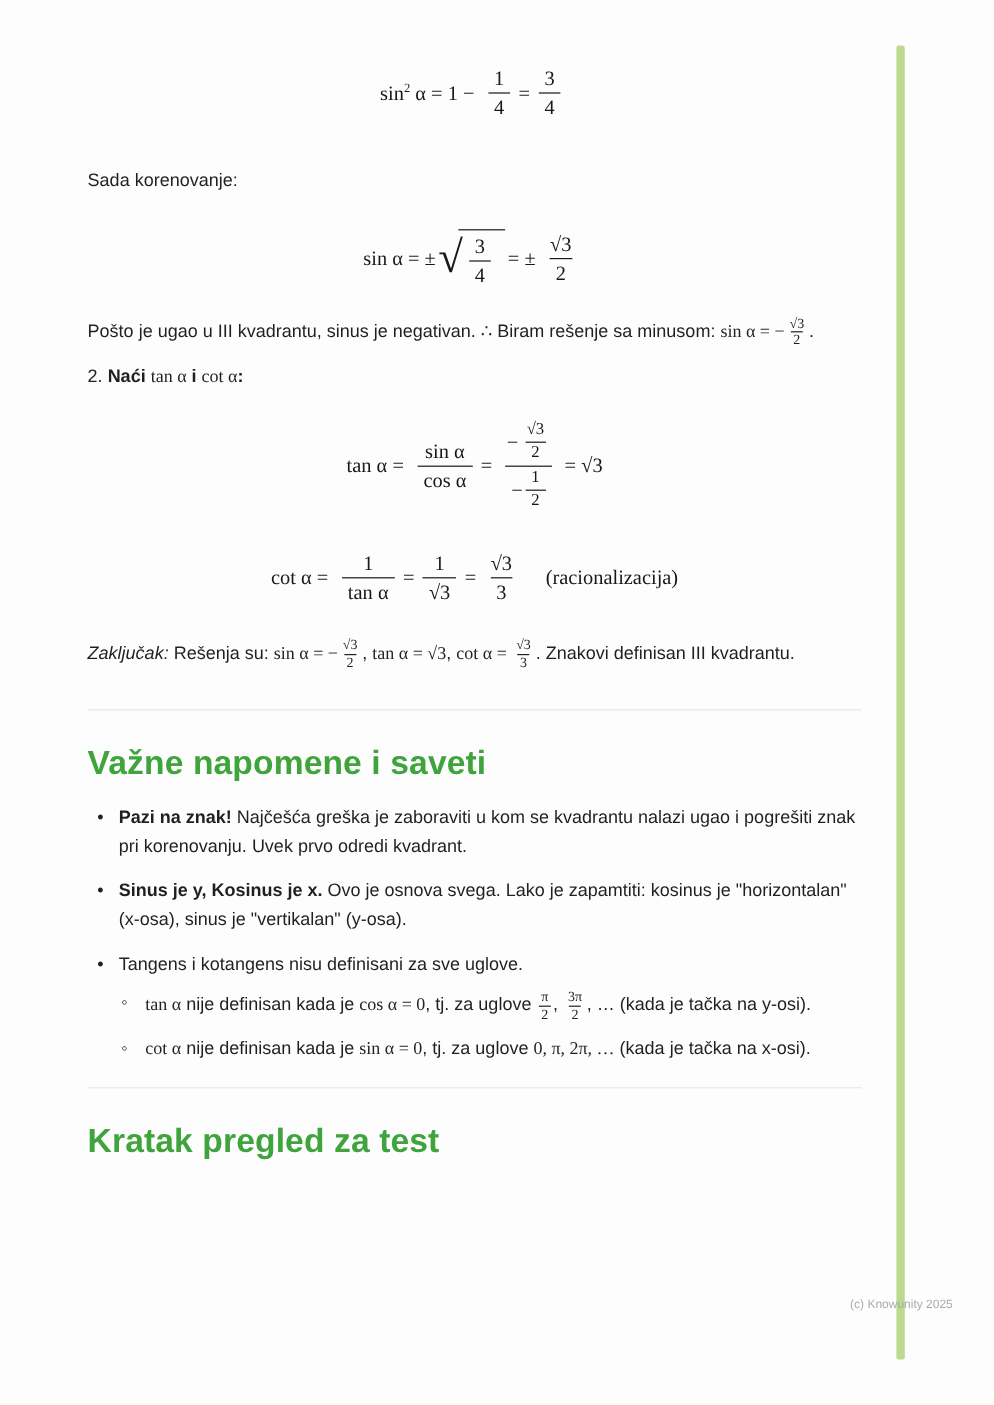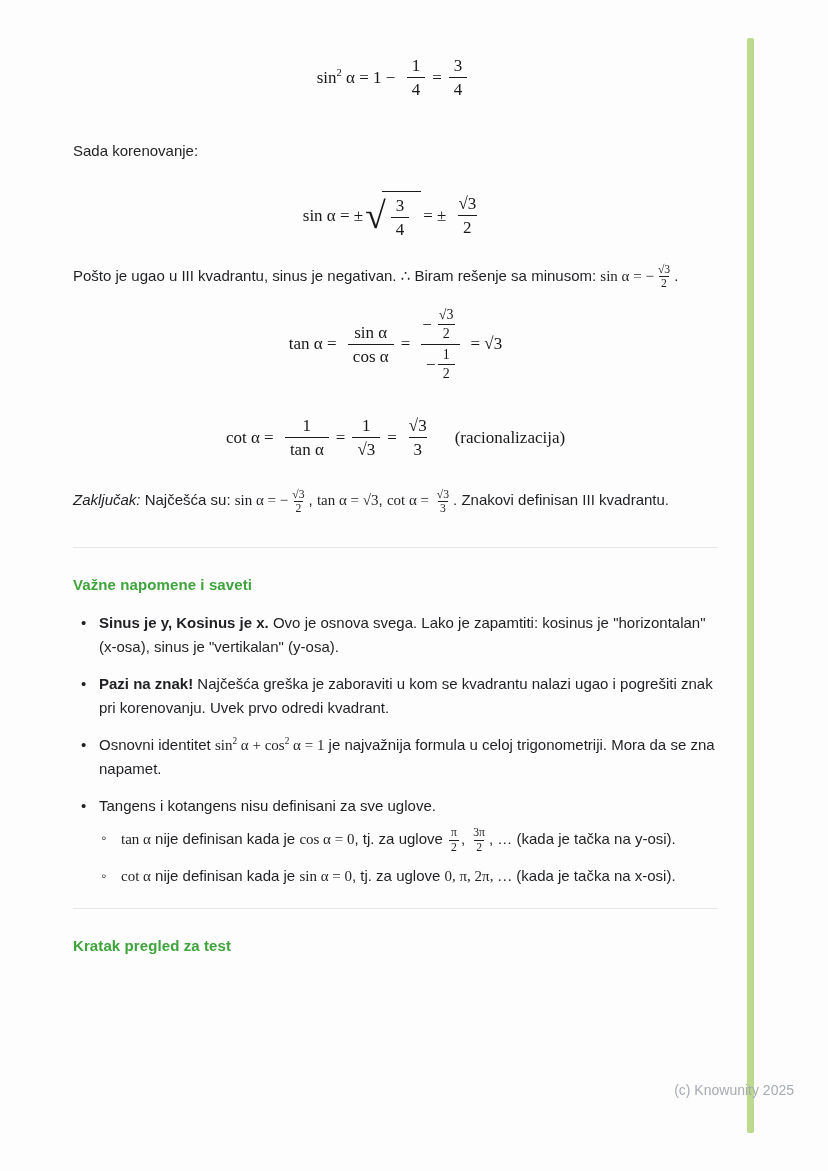--- a/index.html
+++ b/index.html
@@ -33,30 +33,30 @@
   
   .f1 { margin:6px 0 40px; }
   .sada { margin:0 0 32px; }
   .f2 { margin:0 0 22px;align-items:center; }
   .kvadrant { margin:14px 0 14px; text-align:justify; line-height:1.65; }
   .item2 { margin:0 0 26px; }
   .f3 { margin:0 0 30px; }
   .f4 { margin:16px 0 26px; }
   .zakljucak { margin:0 0 32px; line-height:1.75; }
   hr.divider { border:none; border-top:1px solid #e7e7e7; margin:0 0 28px; }
-  h2 { font-size:15px; font-weight:700; color:var(--green); margin:0 0 18px; letter-spacing:0.1px; }
+  h2 { font-size:28px; font-weight:700; color:var(--green); margin:0 0 18px; letter-spacing:0.1px; }
 
   ul.l1 { list-style:none; padding-left:4px; margin:0 0 20px; }
   ul.l1 > li { position:relative; padding-left:22px; margin-bottom:13px; line-height:1.6; }
   ul.l1 > li::before { content:"•"; position:absolute; left:4px; }
   ul.l2 { list-style:none; margin-top:8px; }
   ul.l2 > li { position:relative; padding-left:22px; margin-bottom:10px; line-height:1.6; }
   ul.l2 > li::before { content:"◦"; position:absolute; left:2px; }
 
-  .watermark { position:absolute; top:1082px; right:34px; font-size:14px; color:#a7acb2; z-index:5; }
+  .watermark { position:absolute; top:1082px; right:34px; font-size:10px; color:#a7acb2; z-index:5; }
 </style>
 </head>
 <body>
 
 <div class="page">
   <div class="accent-bar"></div>
 
   <div class="content">
 
     <div class="formula f1">
@@ -92,20 +92,23 @@
         </span>
     </div>
 
     <p class="kvadrant">
       <span>Pošto je ugao u III kvadrantu, sinus je negativan. ∴ Biram rešenje sa minusom: </span><span class="mi">sin α = −</span><span class="ifrac">
           <span class="num">√3</span>
           <span class="den">2</span>
         </span><span>.</span>
     </p>
 
+    <p class="item2">
+      <span>2. </span><strong>Naći </strong><span class="mi">tan α</span><strong> i </strong><span class="mi">cot α</span><strong>:</strong>
+    </p>
 
     <div class="formula f3">
       <span class="m">tan α = </span>
       <span class="frac">
           <span class="num">sin α</span>
           <span class="den">cos α</span>
         </span>
       <span class="m">=</span>
       <span class="frac">
         <span class="num">
@@ -139,37 +142,36 @@
         </span>
       <span class="m">=</span>
       <span class="frac">
           <span class="num">√3</span>
           <span class="den">3</span>
         </span>
       <span class="m note">(racionalizacija)</span>
     </div>
 
     <p class="zakljucak">
-      <em>Zaključak:</em><span> Najčešća su: </span><span class="mi">sin α = −</span><span class="ifrac">
+      <em>Zaključak:</em><span> Rešenja su: </span><span class="mi">sin α = −</span><span class="ifrac">
           <span class="num">√3</span>
           <span class="den">2</span>
         </span><span>, </span><span class="mi">tan α = √3</span><span>, </span><span class="mi">cot α = </span><span class="ifrac">
           <span class="num">√3</span>
           <span class="den">3</span>
         </span><span>. Znakovi definisan III kvadrantu.</span>
     </p>
 
     <hr class="divider">
 
     <h2>Važne napomene i saveti</h2>
 
     <ul class="l1">
+      <li><strong>Pazi na znak!</strong><span> Najčešća greška je zaboraviti u kom se kvadrantu nalazi ugao i pogrešiti znak pri korenovanju. Uvek prvo odredi kvadrant.</span></li>
       <li><strong>Sinus je y, Kosinus je x.</strong><span> Ovo je osnova svega. Lako je zapamtiti: kosinus je "horizontalan" (x-osa), sinus je "vertikalan" (y-osa).</span></li>
-      <li><strong>Pazi na znak!</strong><span> Najčešća greška je zaboraviti u kom se kvadrantu nalazi ugao i pogrešiti znak pri korenovanju. Uvek prvo odredi kvadrant.</span></li>
-      <li><span>Osnovni identitet </span><span class="mi"><span>sin</span><sup>2</sup><span> α + cos</span><sup>2</sup><span> α = 1</span></span><span> je najvažnija formula u celoj trigonometriji. Mora da se zna napamet.</span></li>
       <li>
         <span>Tangens i kotangens nisu definisani za sve uglove.</span>
         <ul class="l2">
           <li><span class="mi">tan α</span><span> nije definisan kada je </span><span class="mi">cos α = 0</span><span>, tj. za uglove </span><span class="ifrac">
                 <span class="num">π</span>
                 <span class="den">2</span>
               </span><span>, </span><span class="ifrac">
                 <span class="num">3π</span>
                 <span class="den">2</span>
               </span><span>, … (kada je tačka na y-osi).</span></li>

